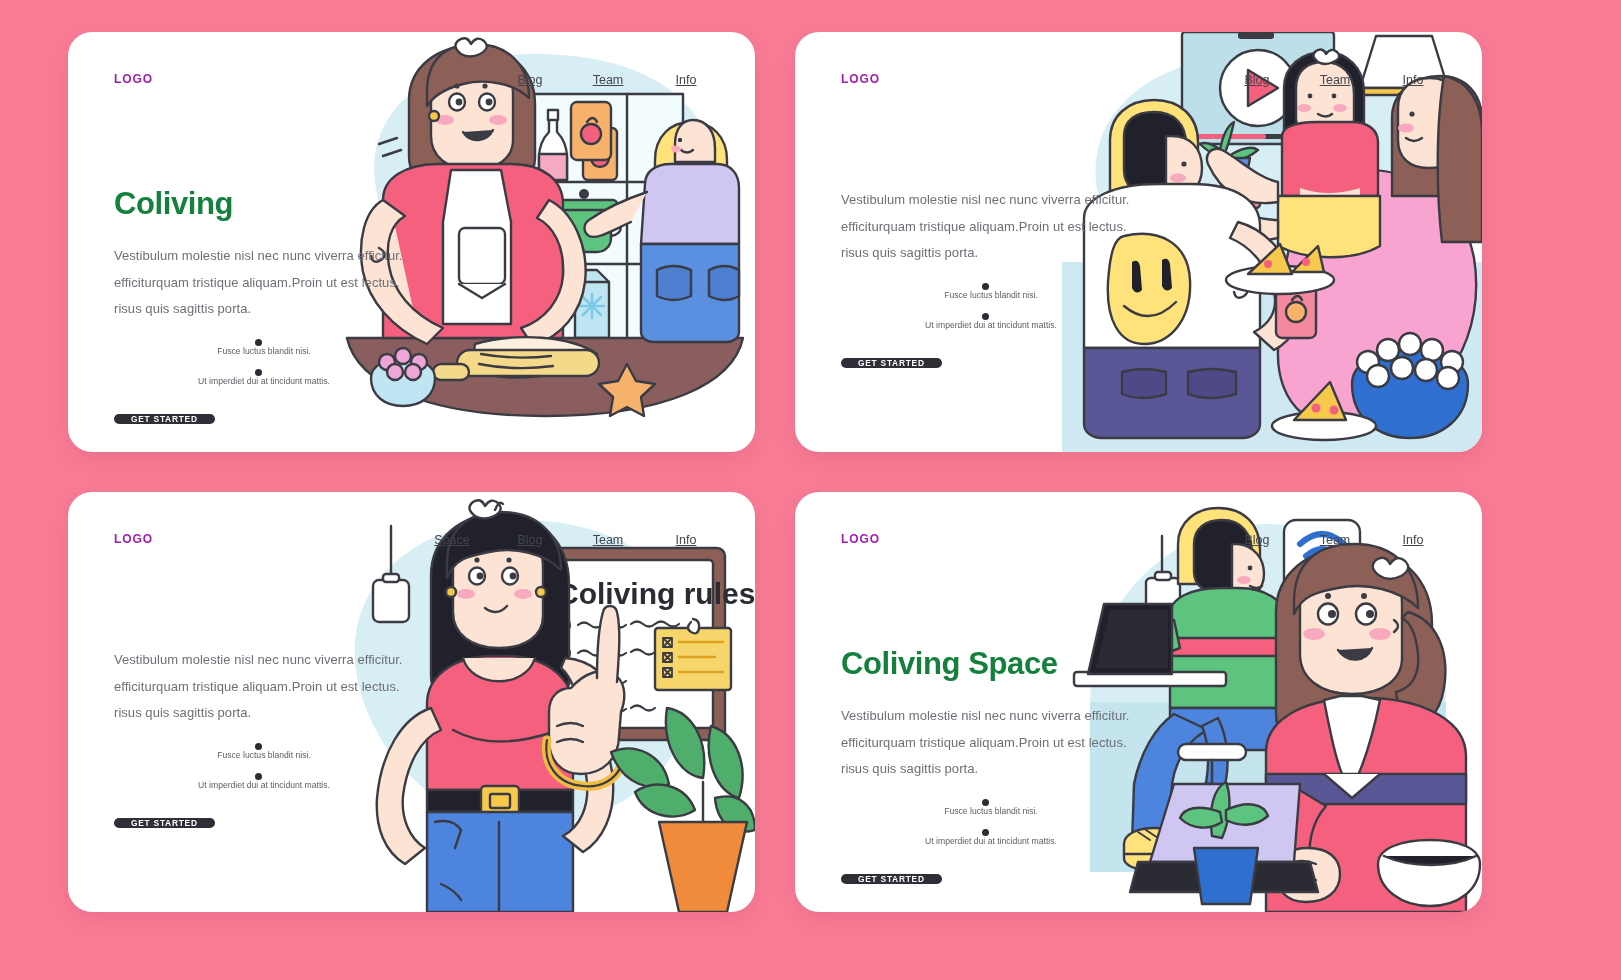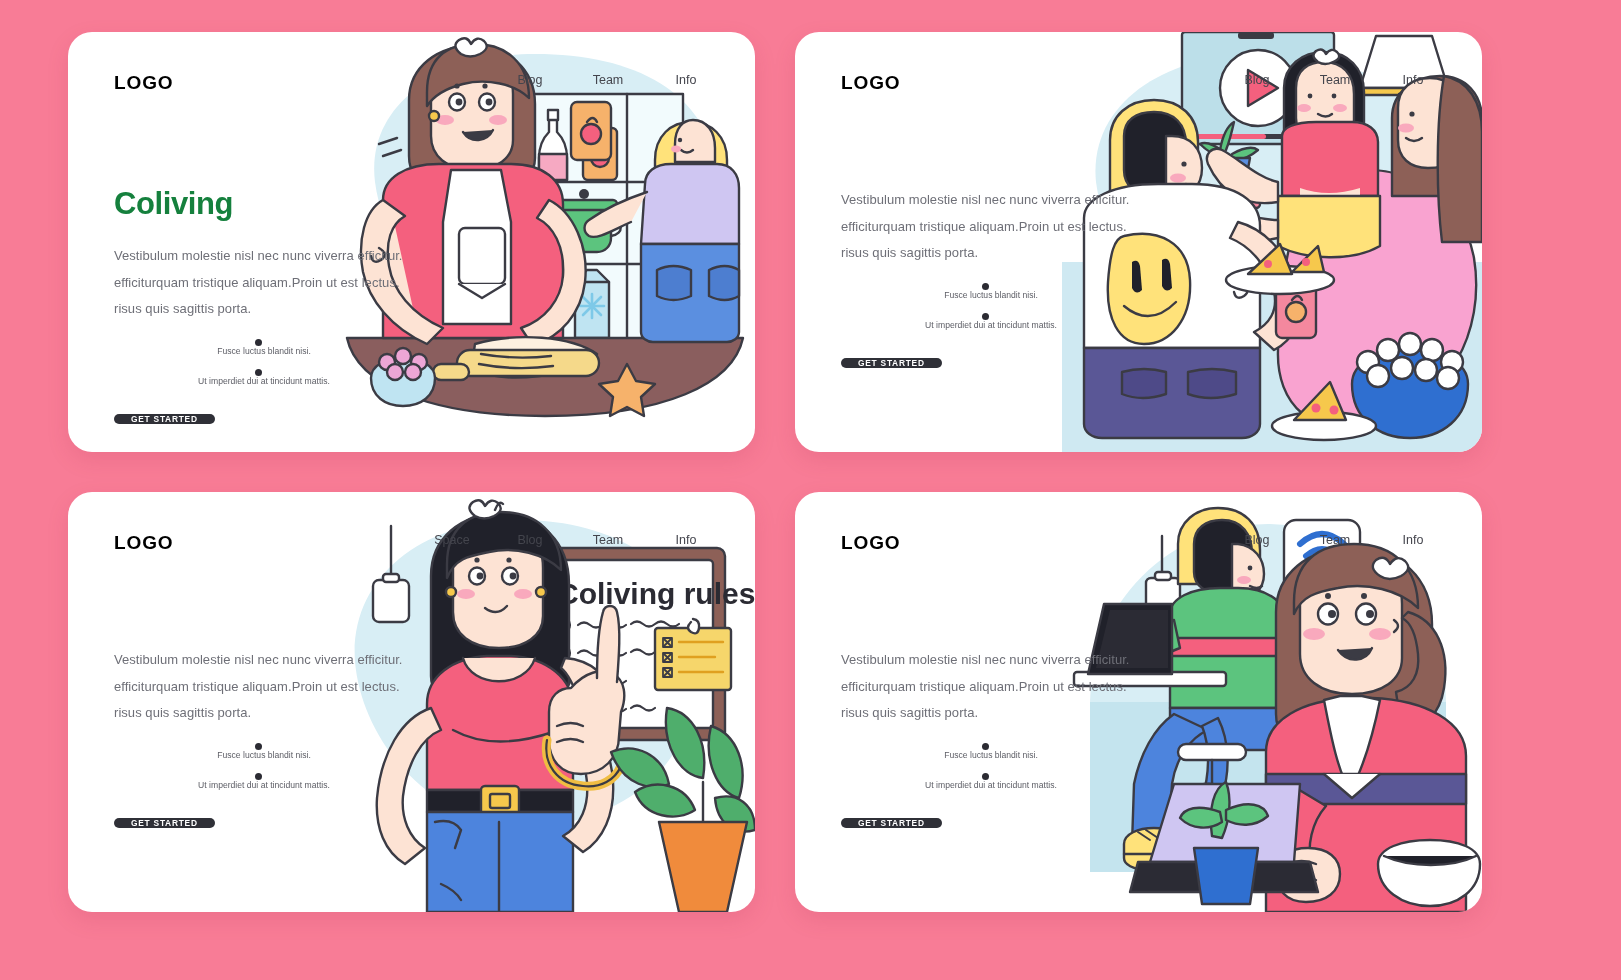--- a/index.html
+++ b/index.html
@@ -20,27 +20,27 @@
     overflow:hidden;
   }
   #card-1{left:68px;top:32px;}
   #card-2{left:795px;top:32px;}
   #card-3{left:68px;top:492px;}
   #card-4{left:795px;top:492px;}
 
   
   .logo{
     position:absolute;left:46px;top:40px;
-    font-size:19px;font-weight:bold;letter-spacing:.9px;color:#000000;
+    font-size:12px;font-weight:bold;letter-spacing:.9px;color:#a21caf;
     z-index:40;
   }
   .nav{position:absolute;top:41px;right:30px;display:flex;z-index:40;}
   .nav span{
     font-size:12.5px;color:#44454d;
-    width:78px;text-align:center;display:inline-block;
+    width:78px;text-align:center;display:inline-block;text-decoration:underline;
   }
 
   
   .copy{position:absolute;left:46px;top:155px;width:300px;z-index:30;}
   .title{
     font-size:31px;font-weight:bold;color:#15803d;
     letter-spacing:-.4px;margin:0 0 22px 0;line-height:1.1;white-space:nowrap;
   }
   .para{margin:0 0 16px 0;}
   .para div{
@@ -474,20 +474,21 @@
 
   <div class="card" id="card-4">
     <div class="logo">LOGO</div>
     <div class="nav">
       <span>Blog</span>
       <span>Team</span>
       <span>Info</span>
     </div>
 
     <div class="copy">
+      <h1 class="title">Coliving Space</h1>
       <div class="para">
         <div>Vestibulum molestie nisl nec nunc viverra efficitur.</div>
         <div>efficiturquam tristique aliquam.Proin ut est lectus.</div>
         <div>risus quis sagittis porta.</div>
       </div>
       <div class="bullets">
         <div class="bullet">
           <i class="dot"></i>
           <span>Fusce luctus blandit nisi.</span>
         </div>

